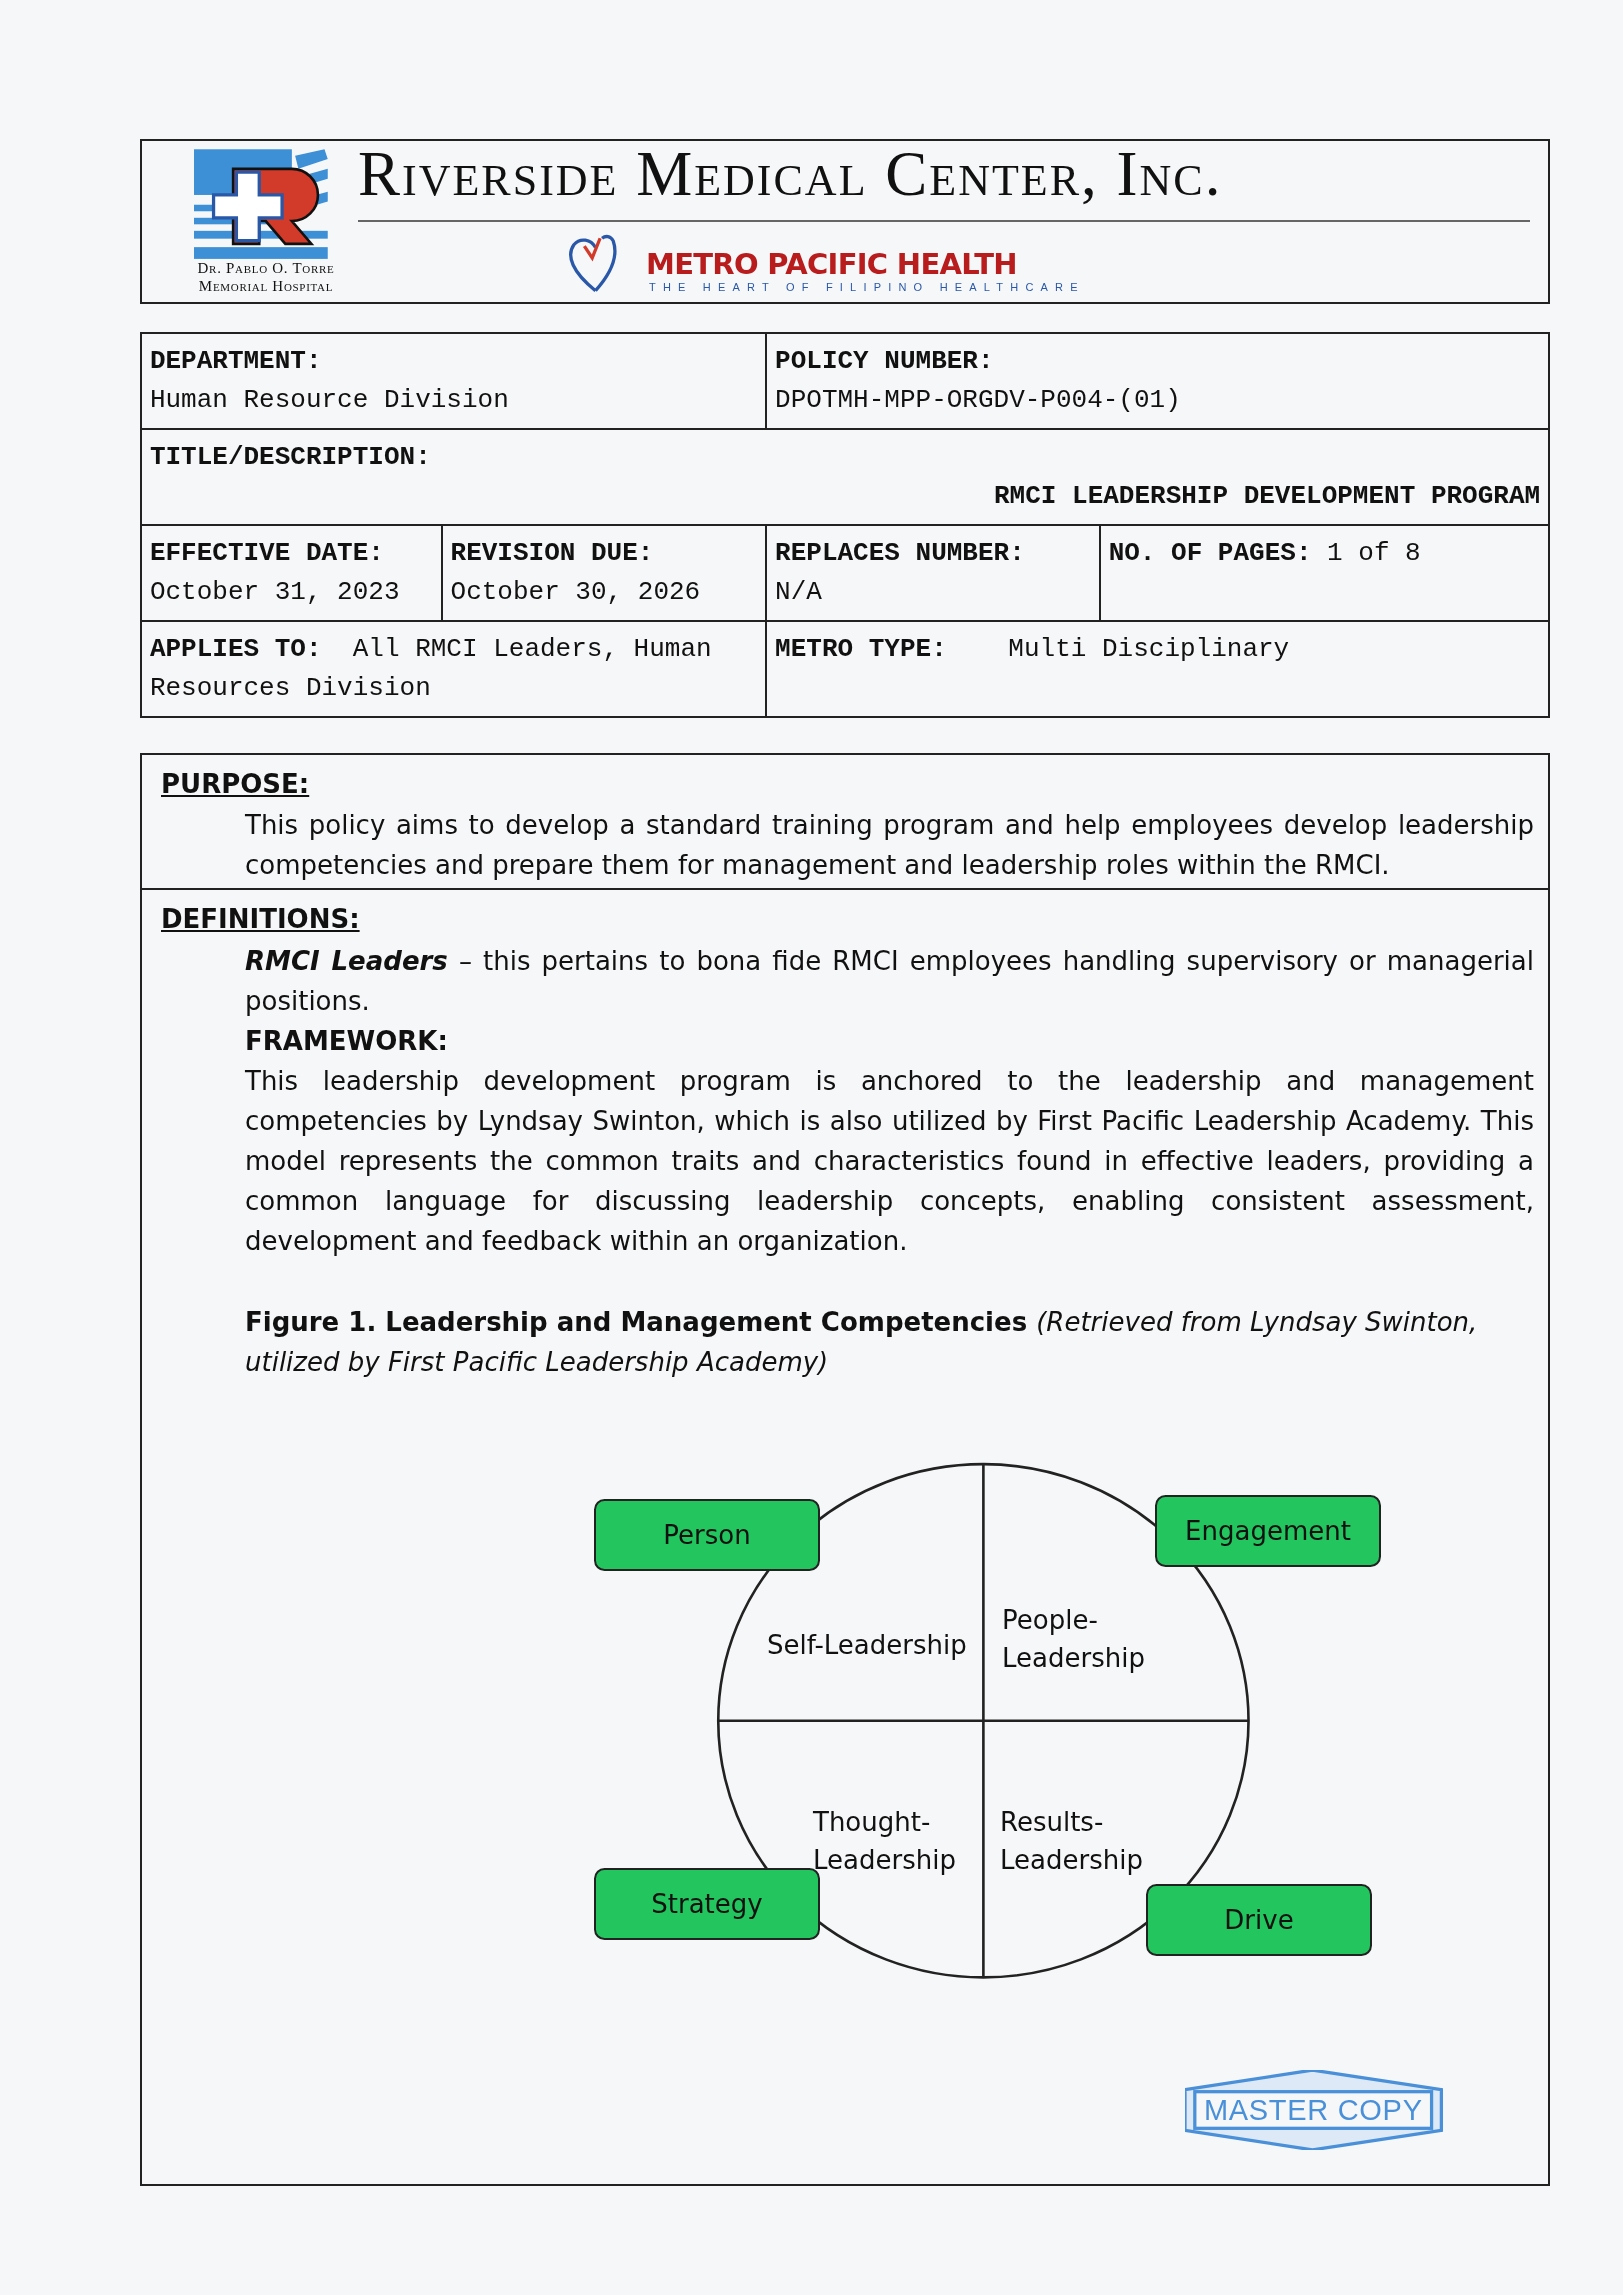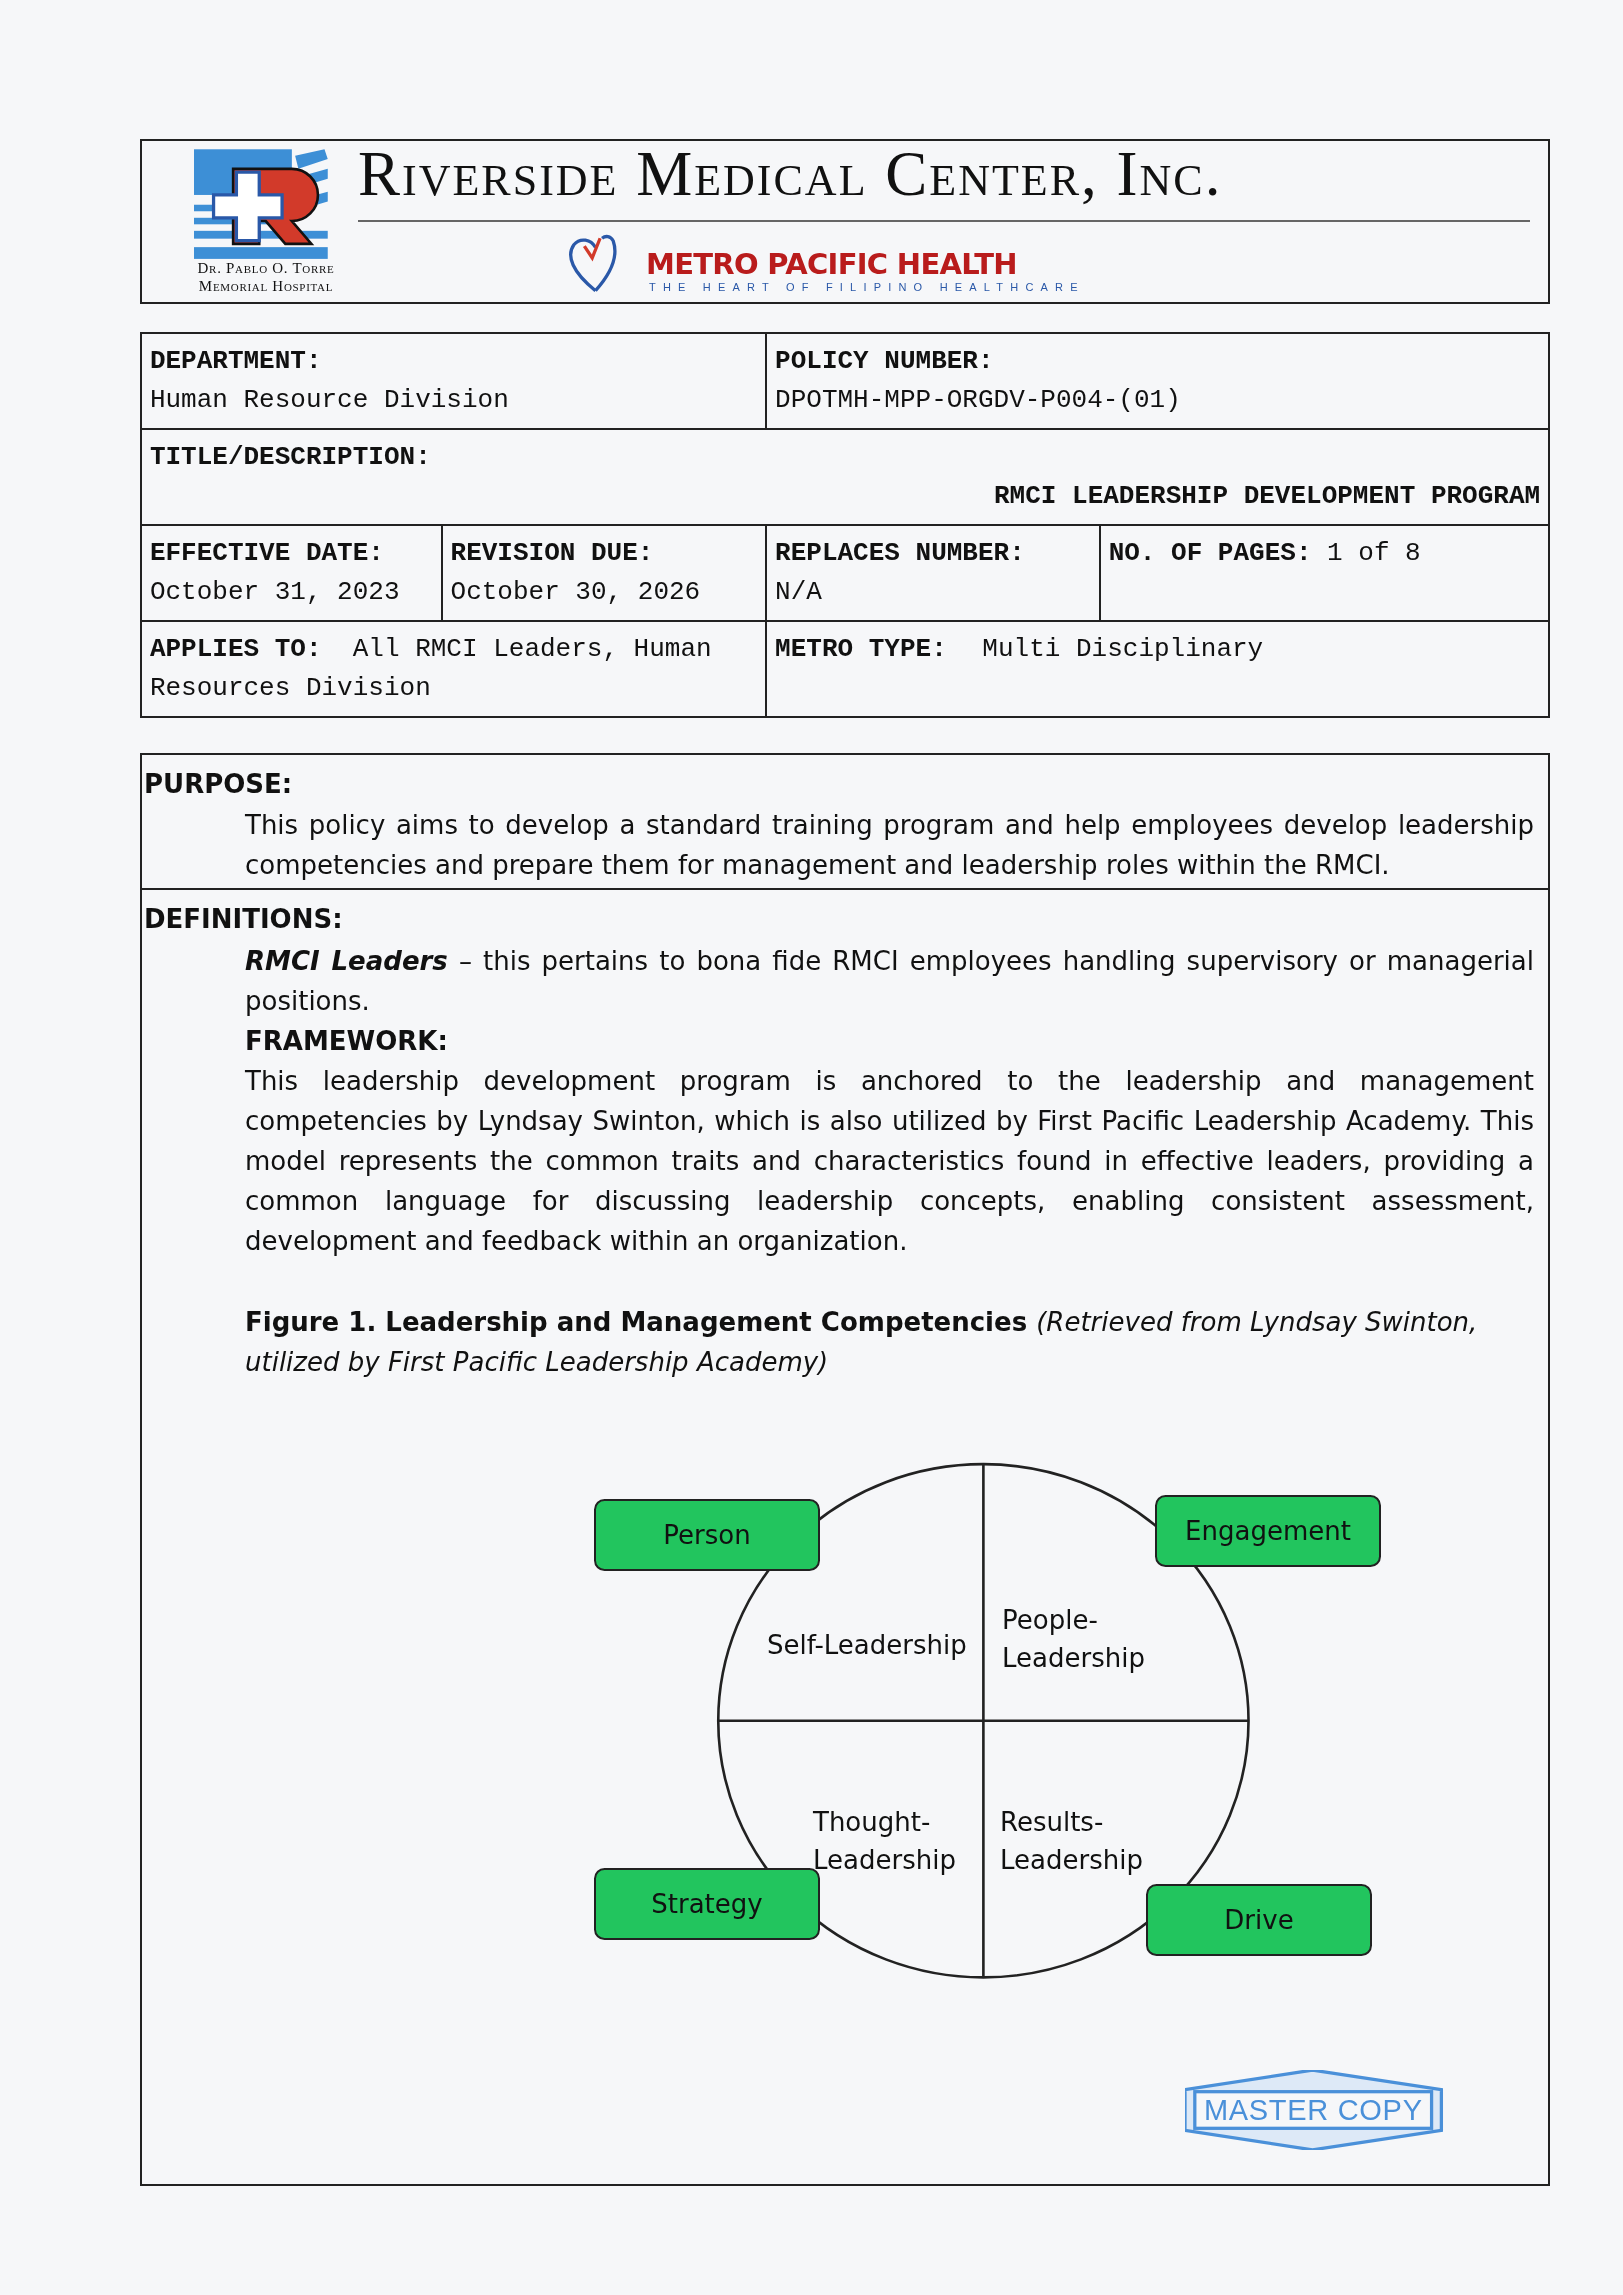--- a/index.html
+++ b/index.html
@@ -16,21 +16,21 @@
   #mph-name{left:504px;top:106px;font-family:"DejaVu Sans",sans-serif;font-weight:bold;font-size:29px;color:#b91c1c;letter-spacing:-0.7px;white-space:nowrap;}
   #mph-tag{left:507px;top:140px;font-size:11px;color:#2a58a8;letter-spacing:7.2px;white-space:nowrap;}
   
   table.info{position:absolute;left:140px;top:332px;width:1410px;border-collapse:collapse;font-family:Liberation Mono, monospace;font-size:26px;}
   table.info td{border:2px solid #222;vertical-align:top;padding:7.9px 7.9px 5.2px 7.9px;line-height:39px;}
   .lbl{font-weight:bold;}
   .center{text-align:right;}
   
   #main{left:140px;top:753px;width:1410px;height:1433px;border:2px solid #222;box-sizing:border-box;font-family:"DejaVu Sans",sans-serif;font-size:26px;}
   #purpose{position:absolute;left:0;top:0;width:100%;height:135px;border-bottom:2px solid #222;box-sizing:border-box;}
-  .sec-h{position:absolute;left:2px;font-weight:bold;}
+  .sec-h{position:absolute;left:19px;font-weight:bold;text-decoration:underline;}
   .para{position:absolute;left:103px;width:1289px;line-height:40px;text-align:justify;}
   
   #diagram{left:311px;top:681px;width:812px;height:563px;}
   .dbox{position:absolute;border:2px solid #222;border-radius:10.5px;background:#22c55e;box-sizing:border-box;display:flex;align-items:center;justify-content:center;font-size:26px;}
   .qlabel{position:absolute;font-size:26px;line-height:38px;}
   
   #stamp{left:1185px;top:2070px;width:259px;height:80px;}
 </style>
 </head>
 <body>
@@ -105,21 +105,21 @@
       <span>1 of 8</span>
     </td>
   </tr>
   <tr style="height:96px">
     <td colspan="2">
       <span class="lbl">APPLIES TO:</span>&nbsp;
       <span>All RMCI Leaders, Human Resources Division</span>
     </td>
     <td colspan="2">
       <span class="lbl">METRO TYPE:</span>
-      <span style="margin-left:20px">Multi Disciplinary</span>
+      <span style="margin-left:46px">Multi Disciplinary</span>
     </td>
   </tr>
 </tbody>
   </table>
 
 <div id="main" class="abs">
   <div id="purpose">
     <div class="sec-h" style="top:14.4px">PURPOSE:</div>
     <div class="para" style="top:50px">This policy aims to develop a standard training program and help employees develop leadership competencies and prepare them for management and leadership roles within the RMCI.</div>
   </div>

